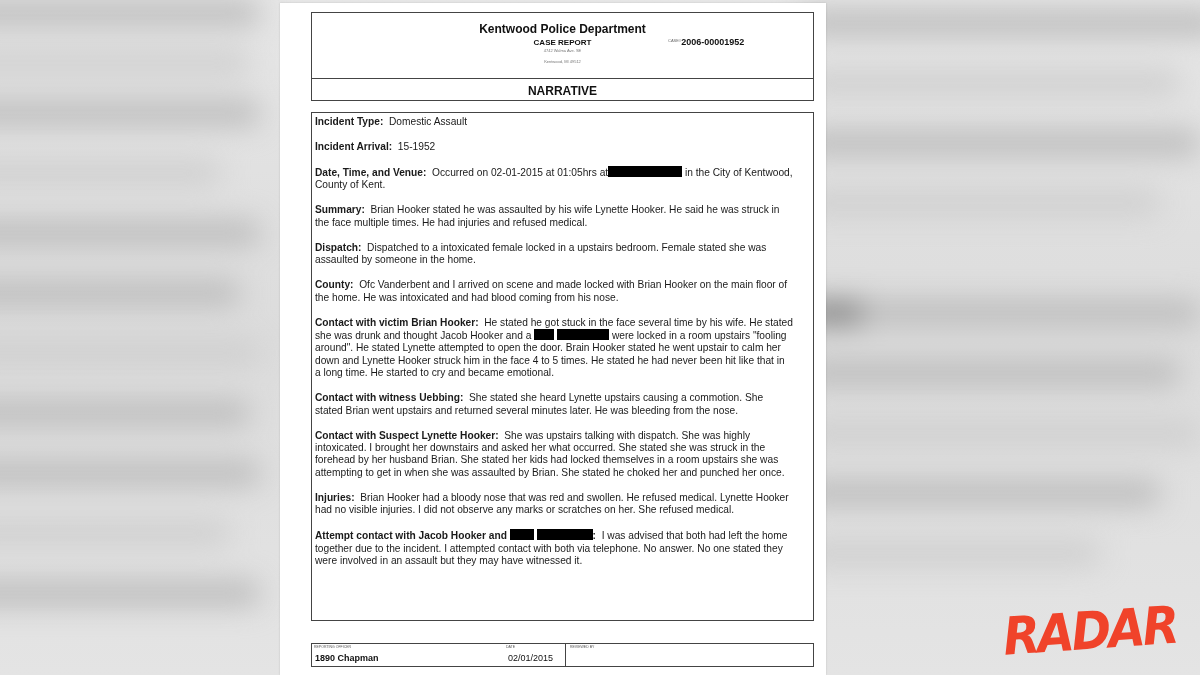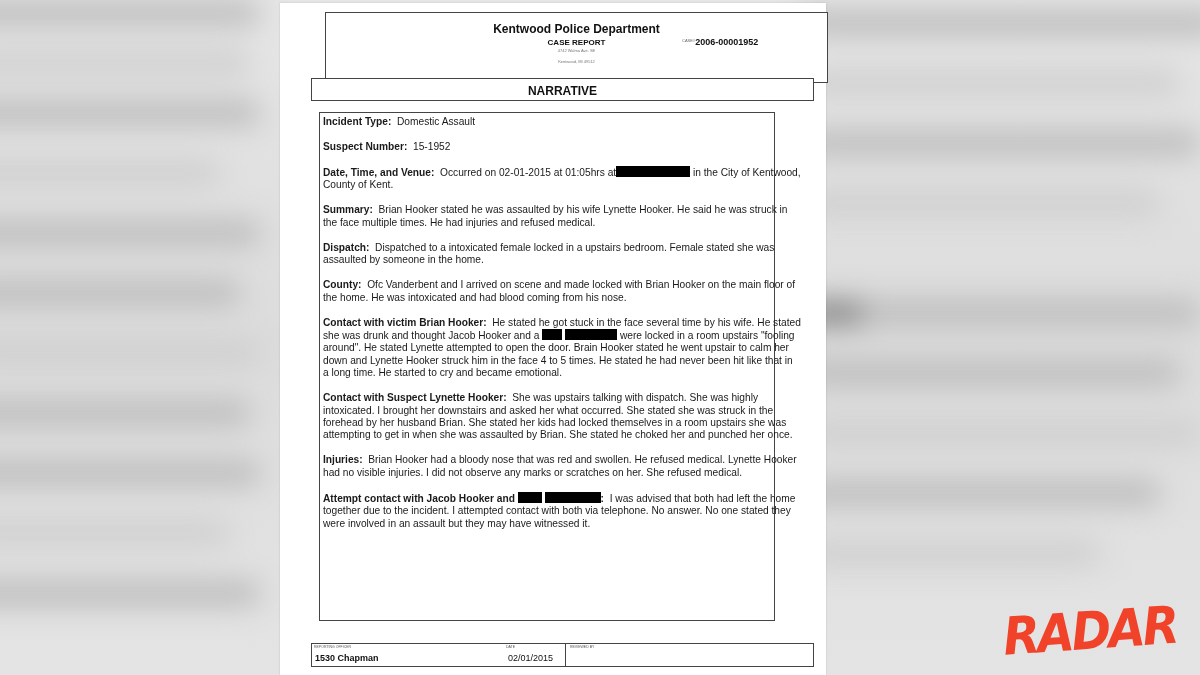--- a/index.html
+++ b/index.html
@@ -25,21 +25,21 @@
 
     
     .page {
       position: absolute; left: 280px; top: 3px; width: 546px; height: 672px;
       background: #ffffff;
       box-shadow: 0 0 2px rgba(0,0,0,0.15);
     }
     .box {
       position: absolute; border: 1.5px solid #444; box-sizing: border-box; background: #fff;
     }
-    .header-box { left: 45px; top: 9px; width: 503px; height: 71px; }
+    .header-box { left: 31px; top: 9px; width: 503px; height: 71px; }
     .dept-title {
       position: absolute; left: 0; right: 0; top: 9px; text-align: center;
       font-weight: bold; font-size: 12px; color: #111;
     }
     .case-report {
       position: absolute; left: 0; right: 0; top: 25px; text-align: center;
       font-weight: bold; font-size: 8px; color: #111;
     }
     .addr1, .addr2 {
       position: absolute; left: 0; right: 0; text-align: center;
@@ -51,21 +51,21 @@
       position: absolute; left: 356px; top: 24px; font-size: 9px; font-weight: bold; color: #111;
     }
     .case-num .lbl { font-size: 4px; font-weight: normal; color: #666; vertical-align: 3px; }
 
     .narr-box { left: 31px; top: 75px; width: 503px; height: 23px; }
     .narr-title {
       position: absolute; left: 0; right: 0; top: 5px; text-align: center;
       font-weight: bold; font-size: 12px; color: #111;
     }
 
-    .body-box { left: 39px; top: 109px; width: 456px; height: 509px; }
+    .body-box { left: 31px; top: 109px; width: 503px; height: 509px; }
     .narr-content {
       position: absolute; left: 3px; top: 3px; width: 478px;
       font-size: 10.2px; line-height: 12.4px; color: #1a1a1a;
     }
     .para { margin: 0 0 12.6px 0; }
     .para b { font-weight: bold; }
     .redact {
       display: inline-block; background: #000; height: 11px; vertical-align: -1px;
     }
 
@@ -134,21 +134,21 @@
     <div class="narr-title">NARRATIVE</div>
   </div>
 
   <div class="box body-box">
     <div class="narr-content">
       <p class="para">
         <b>Incident Type:</b>&nbsp;
         <span>Domestic Assault</span>
       </p>
       <p class="para">
-        <b>Suspect Number:</b>&nbsp;
+        <b>Incident Arrival:</b>&nbsp;
         <span>15-1952</span>
       </p>
       <p class="para">
         <b>Date, Time, and Venue:</b>&nbsp;
         <span>Occurred on 02-01-2015 at 01:05hrs at</span><span class="redact" style="width:74px;"></span>
         <span>in the City of Kentwood, County of Kent.</span>
       </p>
       <p class="para">
         <b>Summary:</b>&nbsp;
         <span>Brian Hooker stated he was assaulted by his wife Lynette Hooker.  He said he was struck in the face multiple times.  He had injuries and refused medical.</span>
@@ -162,41 +162,45 @@
         <span>Ofc Vanderbent and I arrived on scene and made locked with Brian Hooker on the main floor of the home.  He was intoxicated and had blood coming from his nose.</span>
       </p>
       <p class="para">
         <b>Contact with victim Brian Hooker:</b>&nbsp;
         <span>He stated he got stuck in the face several time by his wife. He stated she was drunk and thought Jacob Hooker and a</span>
         <span class="redact" style="width:20px;"></span>
         <span class="redact" style="width:52px;"></span>
         <span>were locked in a room upstairs "fooling around".   He stated Lynette attempted to open the door.   Brain Hooker stated he went upstair to calm her down and Lynette Hooker struck him in the face 4 to 5 times.  He stated he had never been hit like that in a long time.  He started to cry and became emotional.</span>
       </p>
       <p class="para">
+        <b>Contact with witness Uebbing:</b>&nbsp;
+        <span>She stated she heard Lynette upstairs causing a commotion. She stated Brian went upstairs and returned several minutes later.   He was bleeding from the nose.</span>
+      </p>
+      <p class="para">
         <b>Contact with Suspect Lynette Hooker:</b>&nbsp;
         <span>She was upstairs talking with dispatch.  She was highly intoxicated.  I brought her downstairs and asked her what occurred.  She stated she was struck in the forehead by her husband Brian.  She stated her kids had locked themselves in a room upstairs she was attempting to get in when she was assaulted by Brian.  She stated he choked her and punched her once.</span>
       </p>
       <p class="para">
         <b>Injuries:</b>&nbsp;
         <span>Brian Hooker had a bloody nose that was red and swollen.  He refused medical.  Lynette Hooker had no visible injuries.  I did not observe any marks or scratches on her.  She refused medical.</span>
       </p>
       <p class="para">
         <b>Attempt contact with Jacob Hooker and</b>
         <span class="redact" style="width:24px;"></span>
         <span class="redact" style="width:56px;"></span><b>:</b>&nbsp;
         <span>I was advised that both had left the home together due to the incident.  I attempted contact with both via telephone.  No answer.  No one stated they were involved in an assault but they may have witnessed it.</span>
       </p>
     </div>
   </div>
 
   <div class="box footer-box">
     <div class="footer-left">
       <span class="flabel" style="left:2px;">REPORTING OFFICER</span>
       <span class="flabel" style="left:194px;">DATE</span>
-      <span class="officer">1530 Chapman</span>
+      <span class="officer">1890 Chapman</span>
       <span class="fdate">02/01/2015</span>
     </div>
     <span class="flabel" style="left:258px;">REVIEWED BY</span>
   </div>
 </div>
 
 <div class="radar">
   <span>RADAR</span>
 </div>
 

